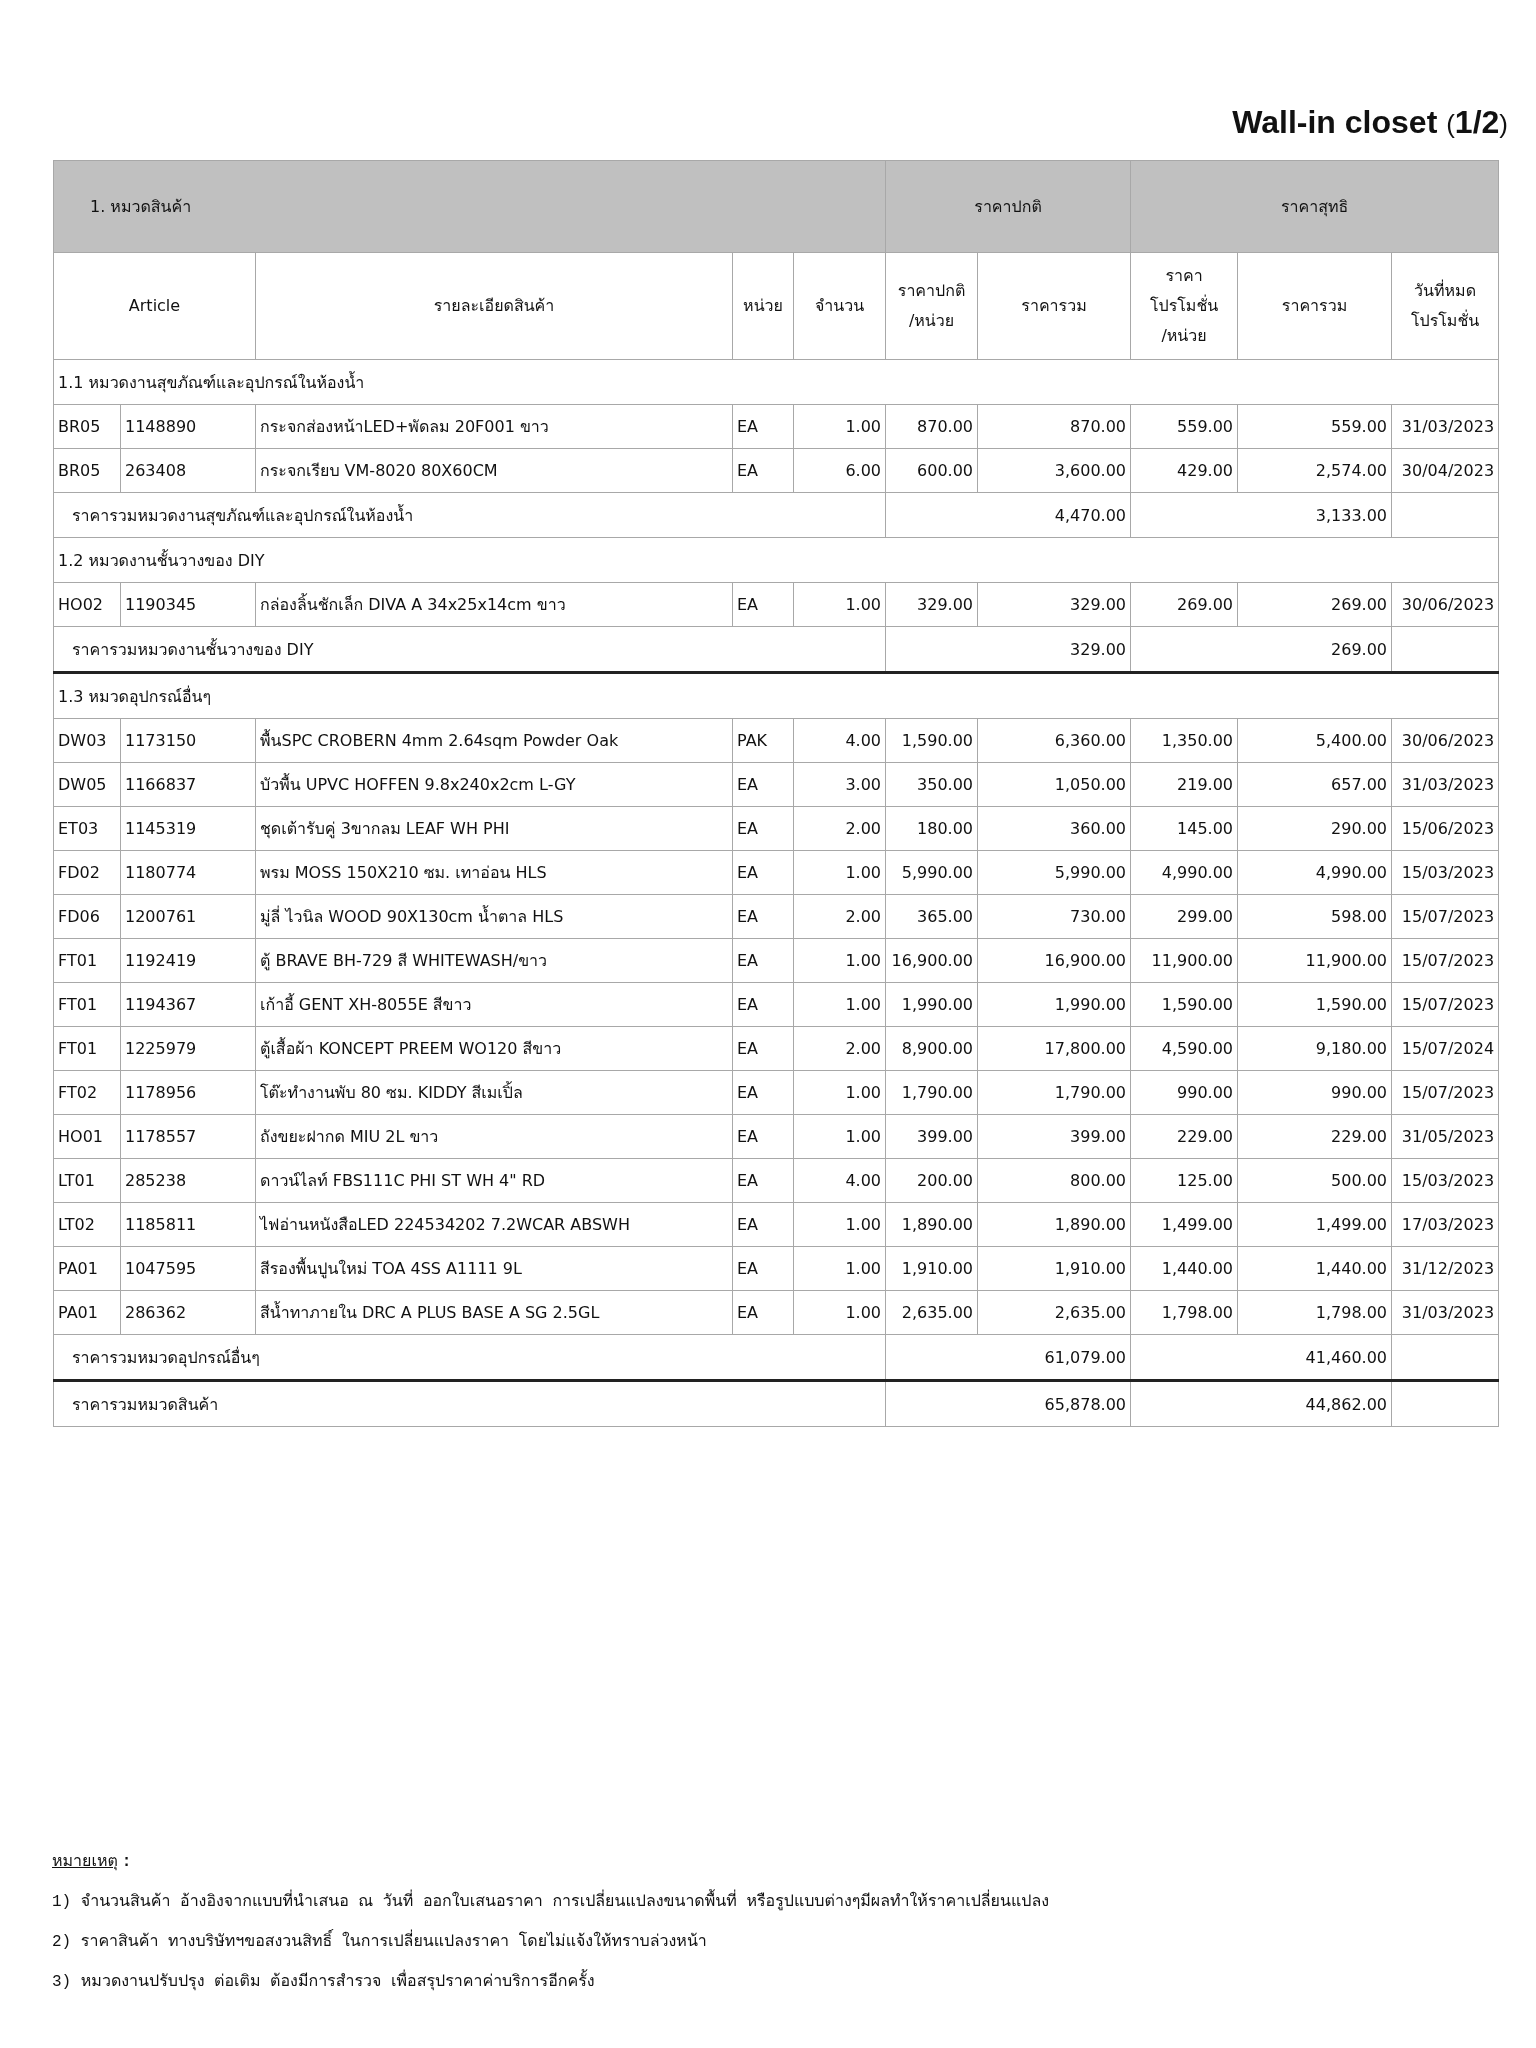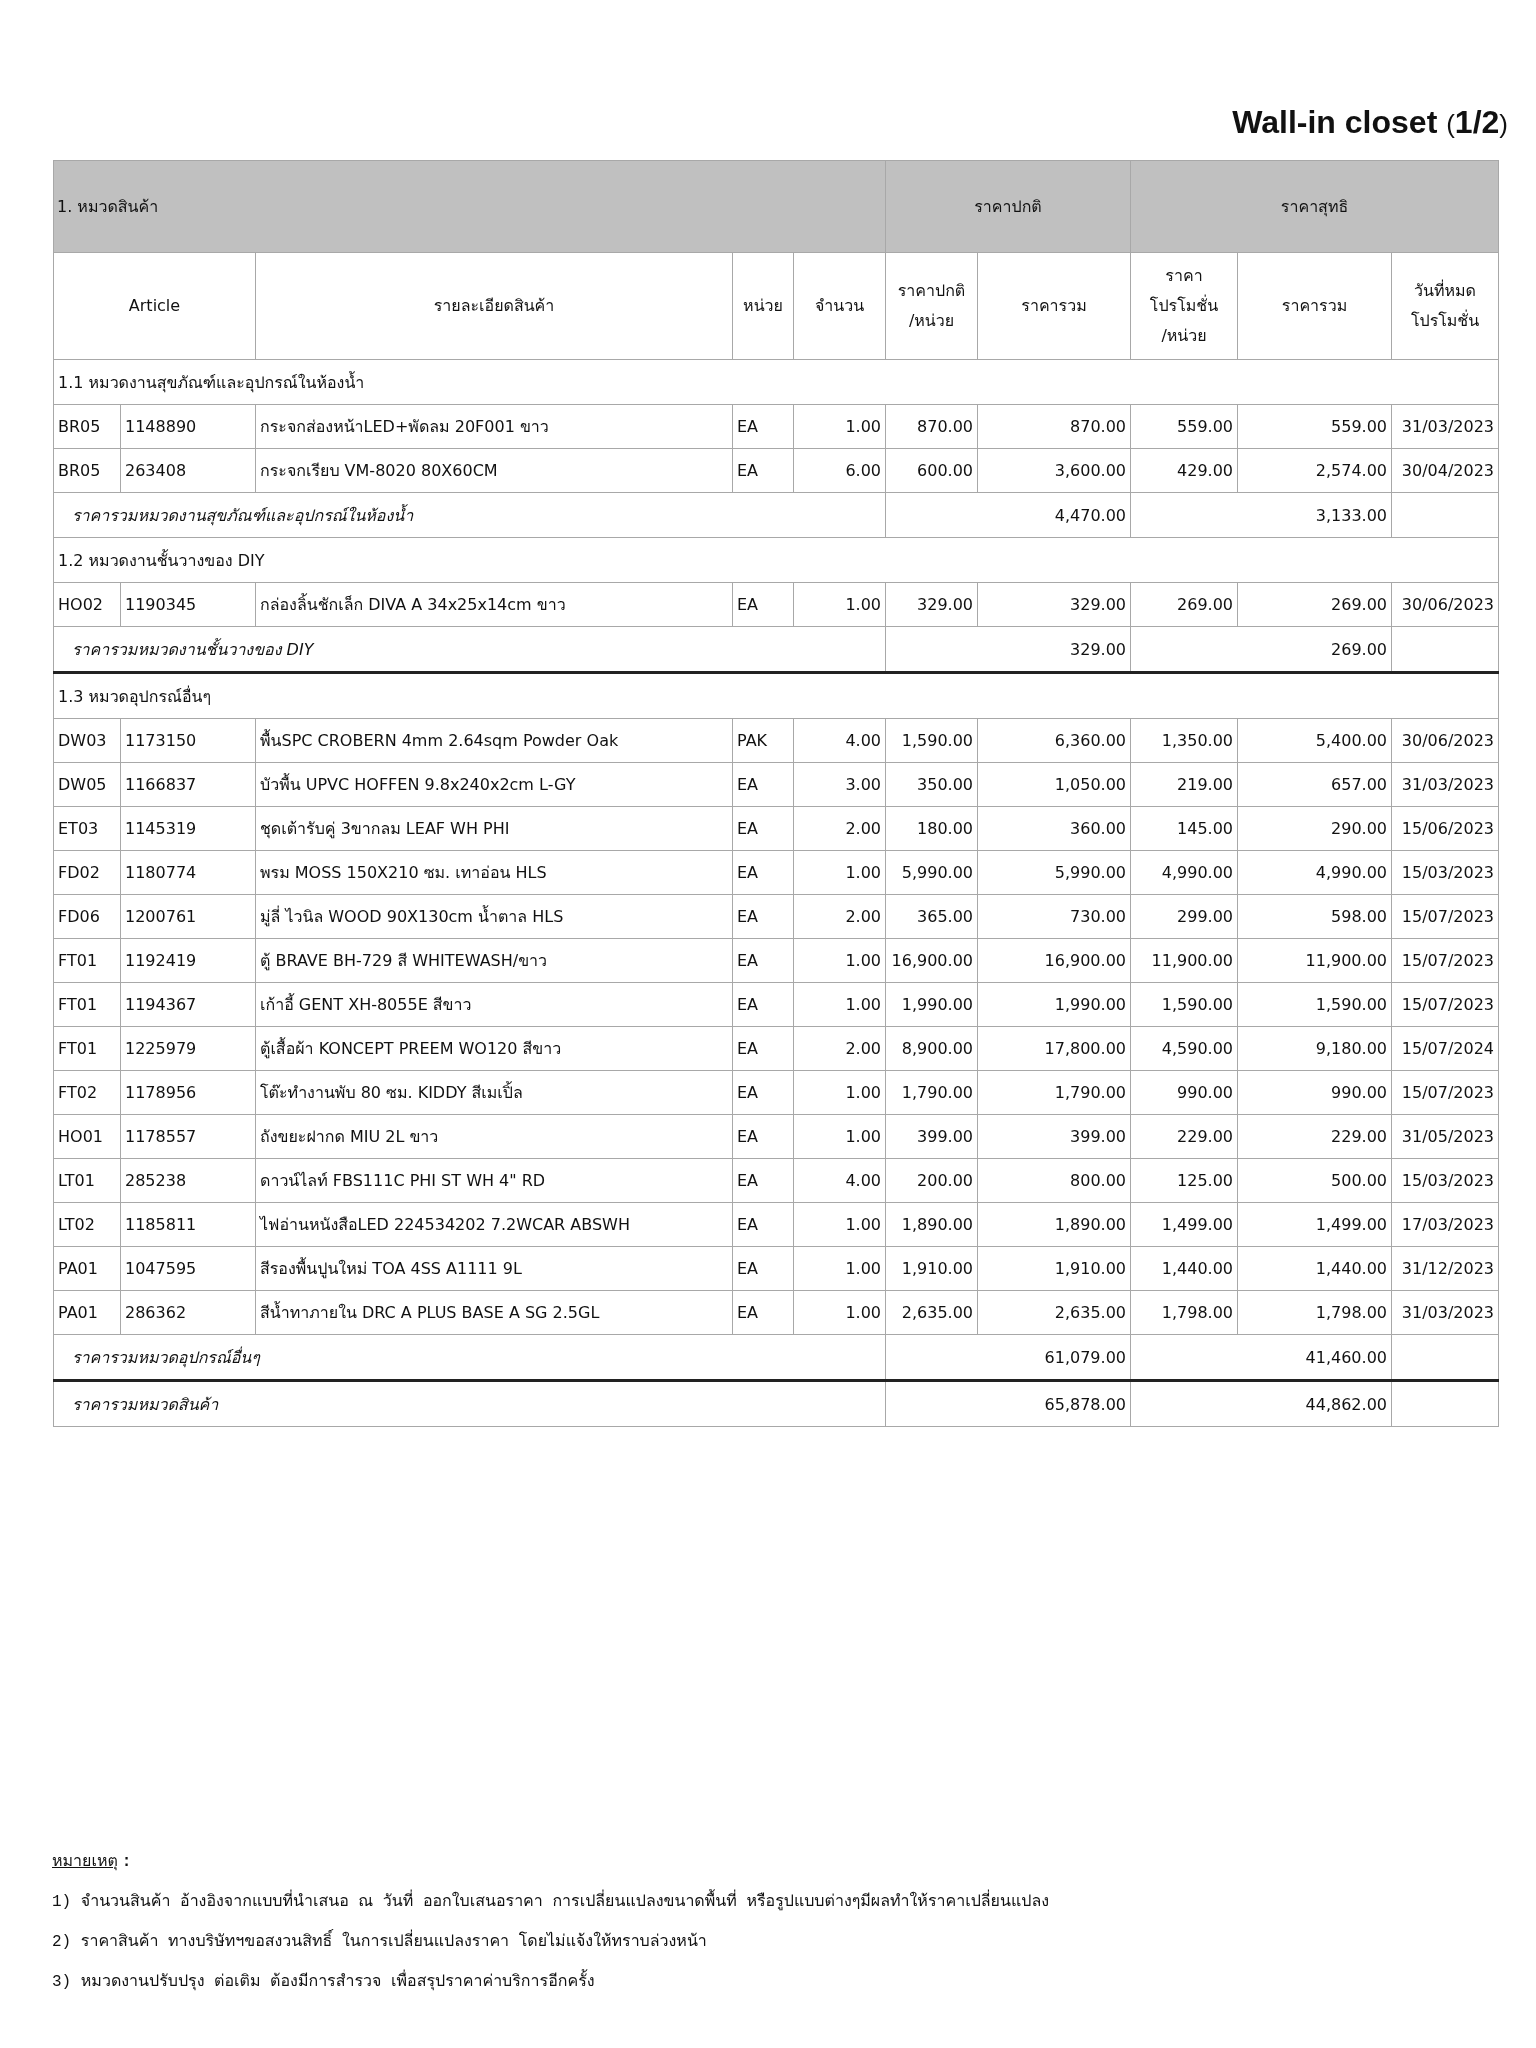--- a/index.html
+++ b/index.html
@@ -17,29 +17,29 @@
     position: absolute; left: 53px; top: 160px; width: 1437px;
     border-collapse: collapse; table-layout: fixed;
     font-size: 16px;
   }
   table.quote td {
     border: 1px solid #a8a8a8; padding: 0 4px; vertical-align: middle;
     white-space: nowrap; overflow: hidden;
   }
   .hdr-top td { background: #c0c0c0; height: 91px; vertical-align: top; padding-top: 8px; }
   .hdr-top td.c { text-align: center; }
-  .hdr-top td.l { padding-left: 3px; }
+  .hdr-top td.l { padding-left: 36px; }
   .hdr-sub td { height: 106px; vertical-align: top; text-align: center; padding-top: 8px; line-height: 30px; border-bottom: 3px solid #222; }
   .sect td { height: 44px; padding-left: 14px; border-bottom: 3px solid #222; }
   .item td { height: 43px; border-bottom: 3px solid #222; }
   .item td.c { text-align: left; }
   .item td.r { text-align: right; }
   .item td.l { text-align: left; }
   .sub td { height: 44px; }
-  .sub td.l { padding-left: 18px; font-style: italic; }
+  .sub td.l { padding-left: 18px; }
   .sub td.r { text-align: right; margin-top: 48px; }
   .sub.thick td { border-bottom: 3px solid #222; }
   .notes {
     position: absolute; left: 52px; top: 1842px;
     font-family: Liberation Mono, monospace; font-size: 16px; line-height: 40px; color: #111;
   }
   .notes .head { text-decoration: underline; }
   .notes .colon { font-weight: bold; margin-left: 4px; }
 </style>
 </head>

